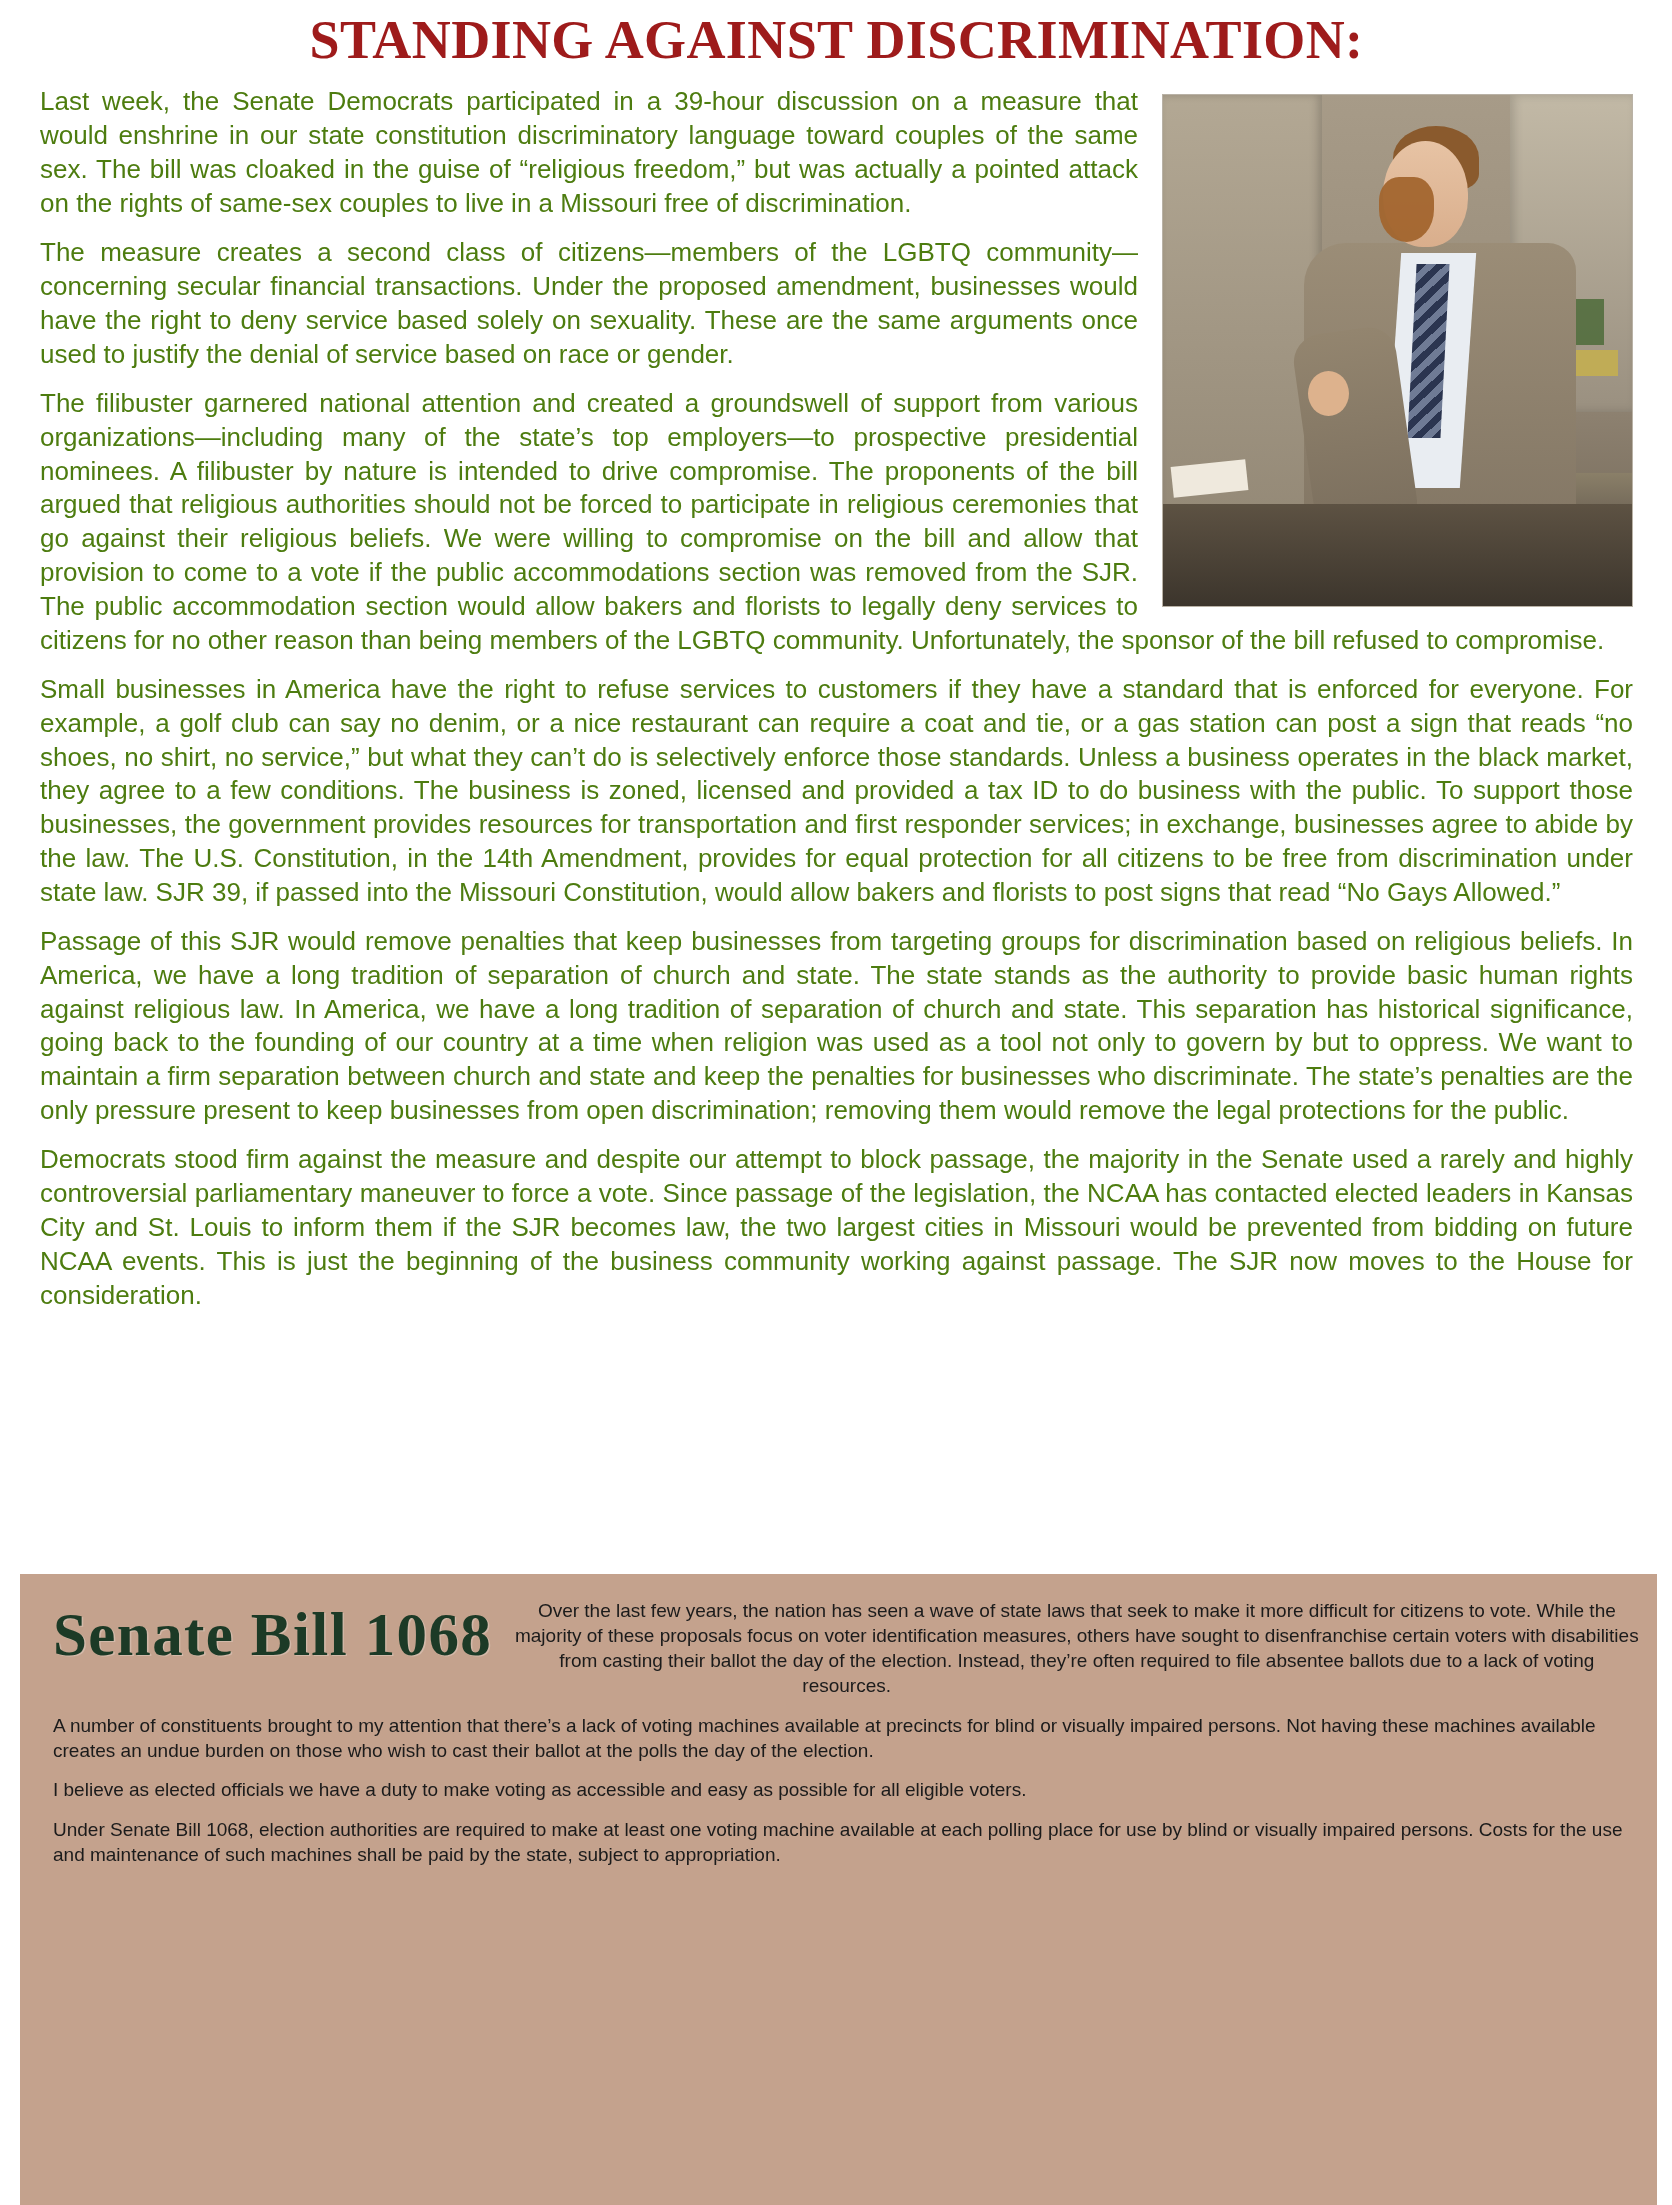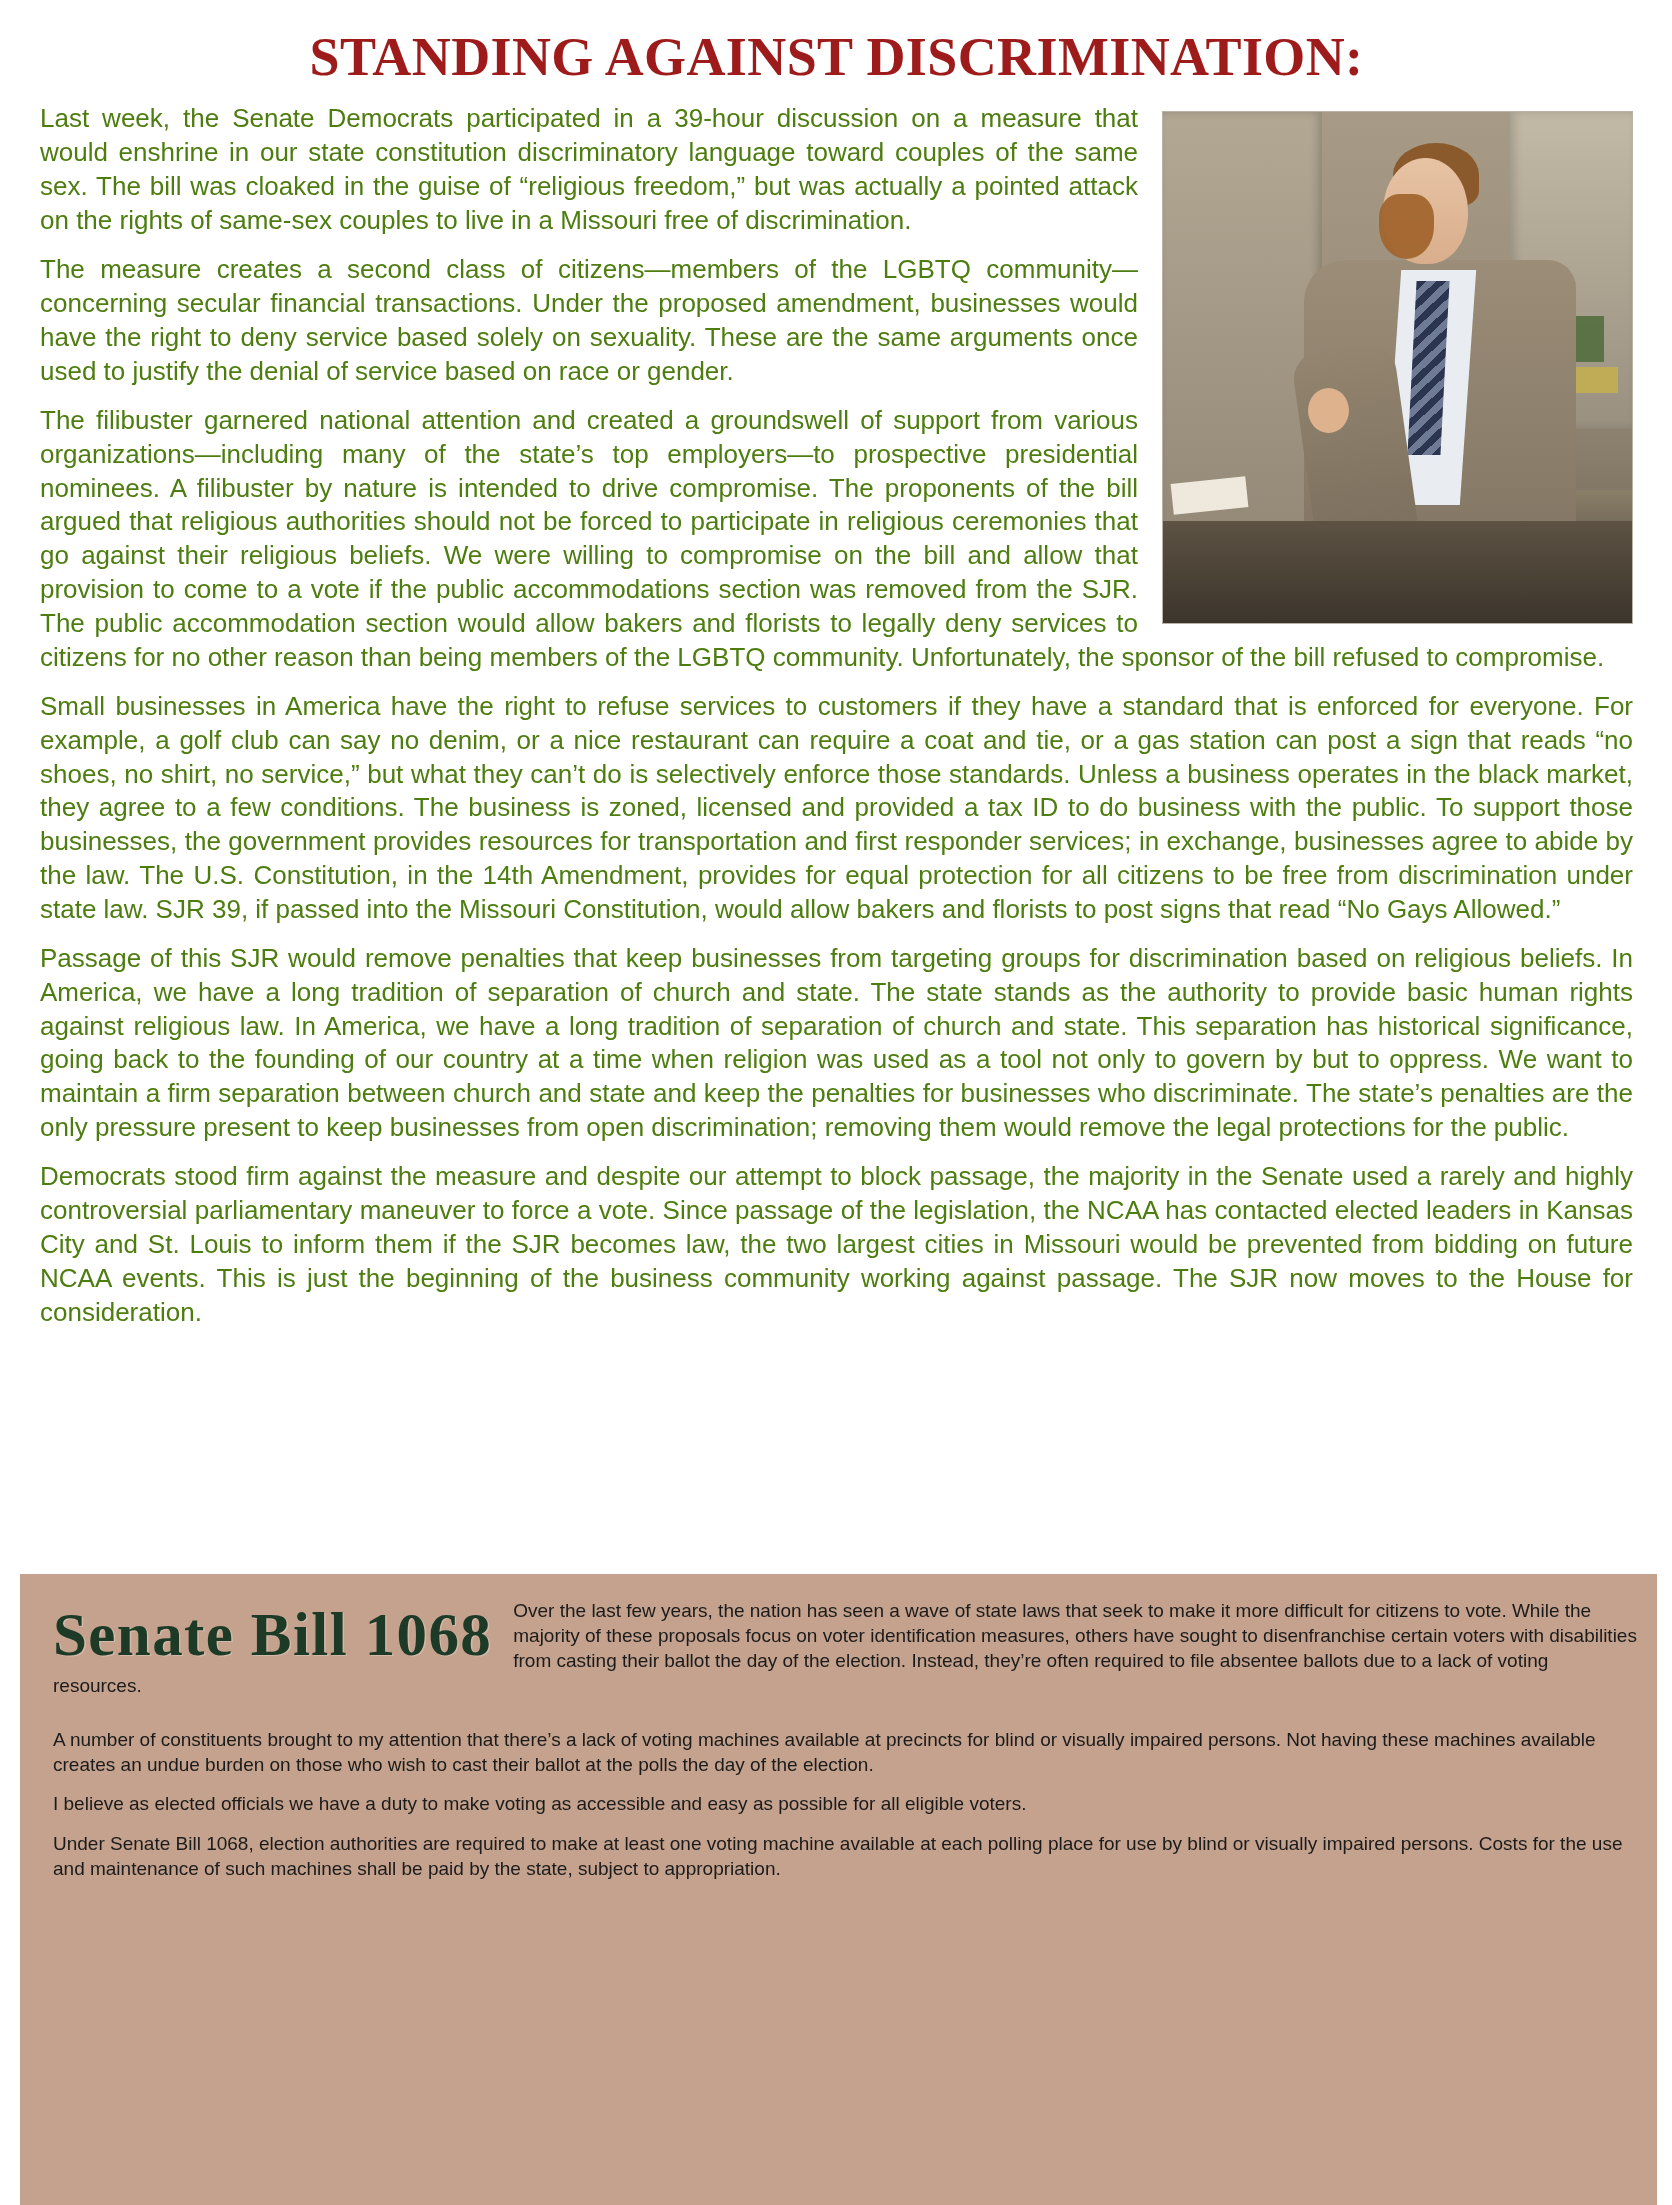--- a/index.html
+++ b/index.html
@@ -18,21 +18,21 @@
   .page {
     position: relative;
     width: 1673px;
     height: 2205px;
     box-sizing: border-box;
     padding: 0;
   }
 
   
   .header {
-    padding: 30px 40px 0 40px;
+    padding: 13px 40px 0 40px;
   }
   .title-main {
     font-family: "Liberation Serif", serif;
     font-weight: bold;
     color: #9e1b1b;
     font-size: 54px;
     line-height: 1.0;
     letter-spacing: 0.4px;
     text-align: center;
     margin: 0;
@@ -172,21 +172,21 @@
     margin: 5.7px 21px 4.2px 0;
     text-shadow: 1.4px 1.4px 0 rgba(255,255,255,.25);
   }
   p.sb {
     font-size: 19px;
     line-height: 1.32;
     margin: 0 0 14px 0;
     color: #1b1b1b;
     text-align: left;
   }
-  p.sb.first { margin-bottom: 29px; }
+  p.sb.first { margin-bottom: 15px; text-align: center; }
   p.sb:last-child { margin-bottom: 0; }
   .clearfix::after { content: ""; display: block; clear: both; }
 </style>
 </head>
 <body>
 
 <div class="page">
 
   <div class="header">
     <h1 class="title-main">STANDING AGAINST DISCRIMINATION:</h1>

